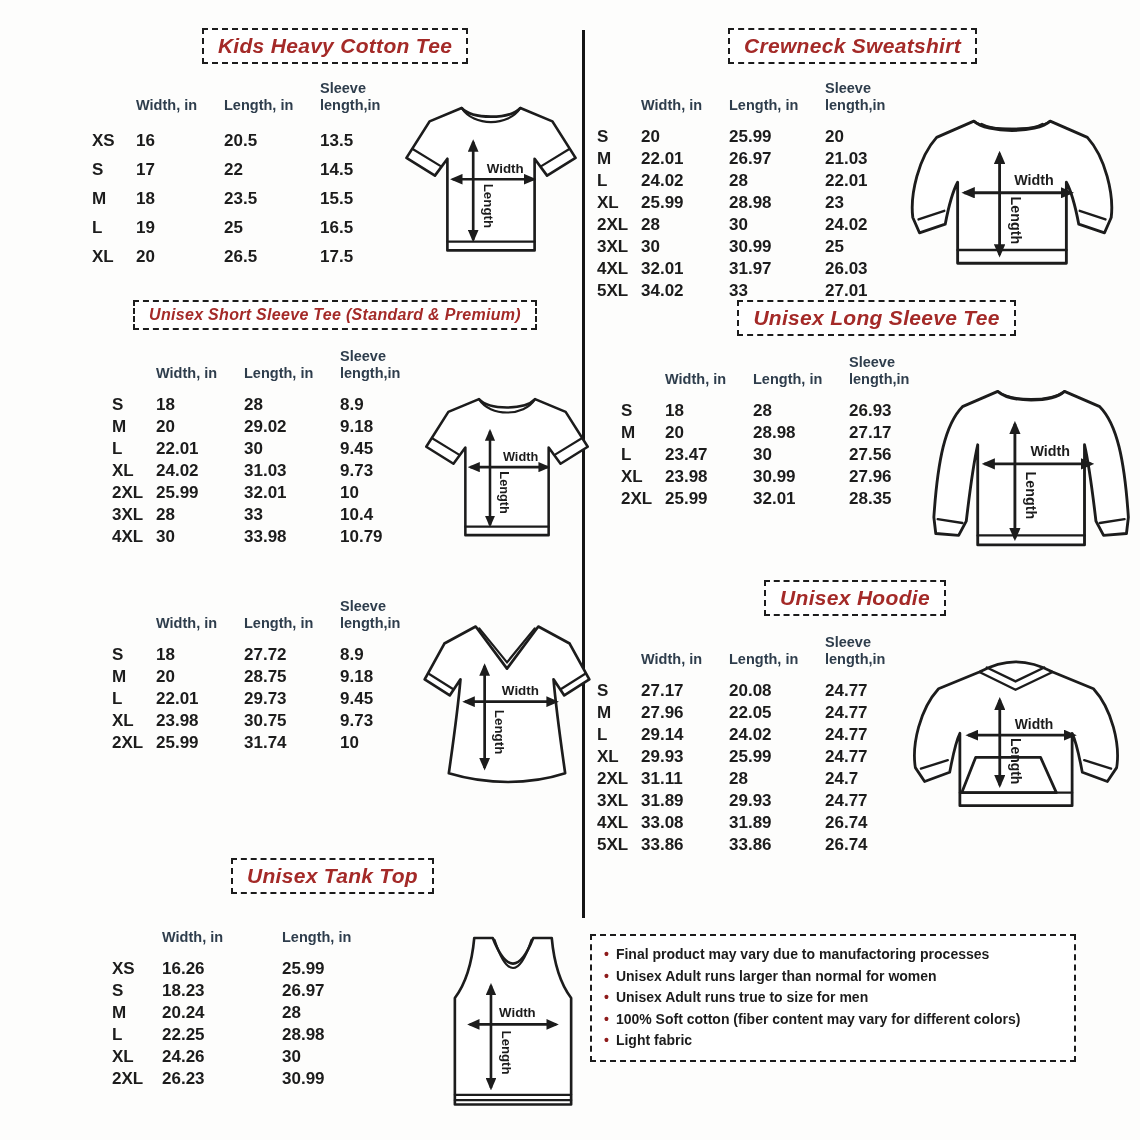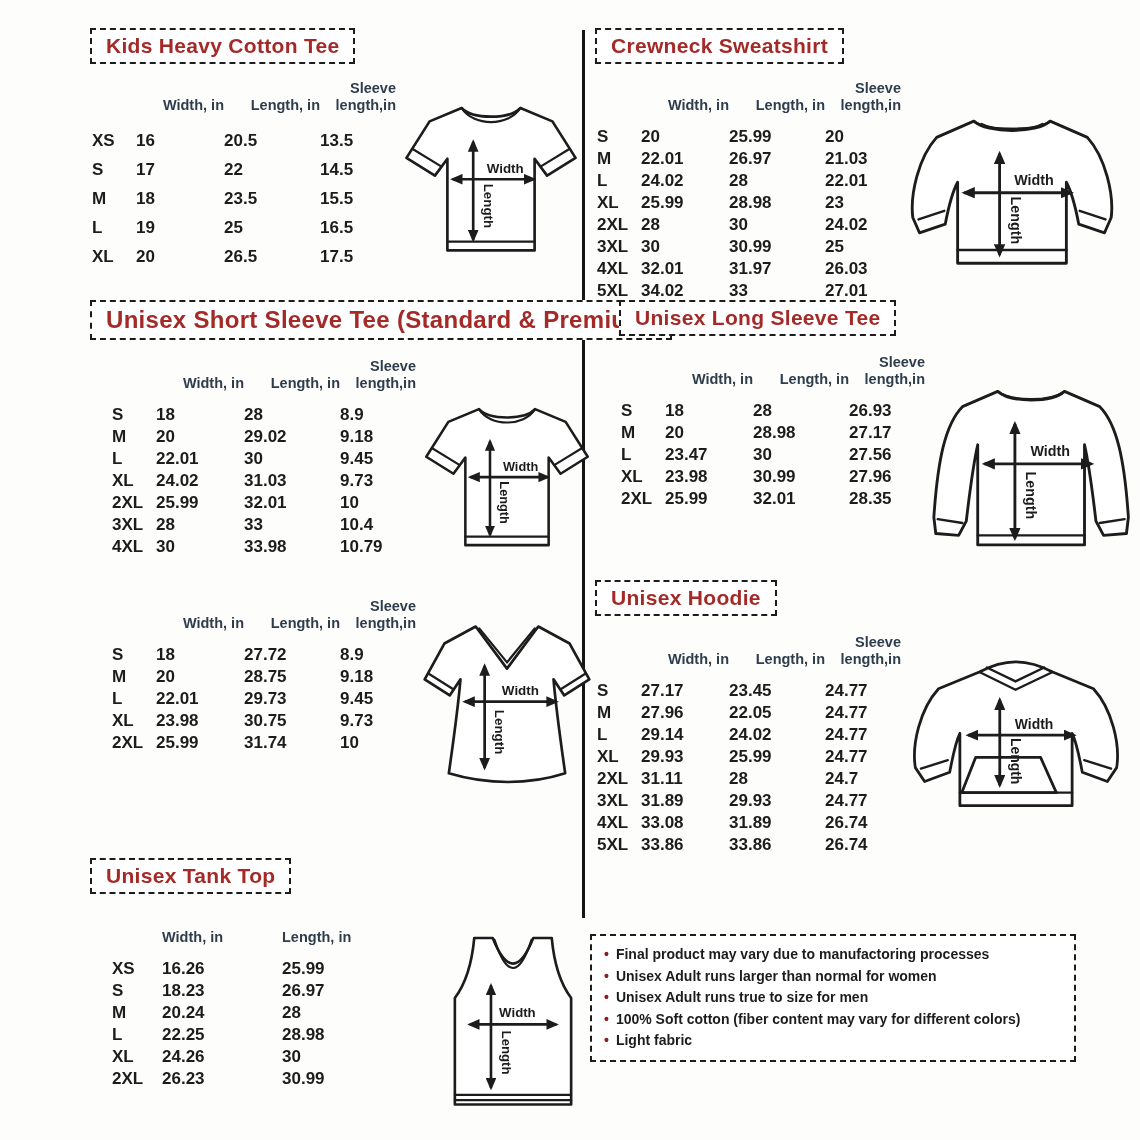--- a/index.html
+++ b/index.html
@@ -2,31 +2,31 @@
 <html><head>
 <meta charset="utf-8">
 <style>
   html,body{margin:0;padding:0;}
   body{
     width:1140px;height:1140px;position:relative;background:#fdfdfc;
     font-family:"Liberation Sans", sans-serif;color:#1c1c1c;overflow:hidden;
   }
   .divider{position:absolute;left:582px;top:30px;width:3px;height:888px;background:#151515;}
   .sec{position:absolute;}
-  .title-row{text-align:left;}
+  .title-row{text-align:center;font-style:italic;}
   .title-box{
     display:inline-block;border:2px dashed #1c1c1c;background:#fff;
     padding:4px 14px;color:#a42a28;font-weight:bold;font-size:21px;letter-spacing:.3px;
     white-space:nowrap;
   }
   .content{display:flex;align-items:flex-start;gap:6px;margin-top:10px;}
   .grid{display:grid;grid-template-columns:46px 88px 96px 76px;}
   .grid2{display:grid;grid-template-columns:52px 120px 110px;}
   .thead{align-items:end;min-height:40px;margin-bottom:12px;color:#2e3d4c;font-size:14.5px;font-weight:bold;}
-  .th{text-align:right;line-height:17px;}
+  .th{text-align:left;line-height:17px;}
   .tr{height:22px;line-height:22px;font-size:17px;font-weight:bold;}
   .loose .tr{height:29px;line-height:29px;}
   .c{white-space:nowrap;}
   .sz{padding-left:2px;}
   .illo{flex:none;}
   .garment{fill:#ffffff;stroke:#1c1c1c;stroke-width:3;stroke-linejoin:round;stroke-linecap:round;}
   .detail{fill:none;stroke:#1c1c1c;stroke-width:2.5;stroke-linecap:round;}
   .pocket{fill:#ffffff;stroke:#1c1c1c;stroke-width:3;stroke-linejoin:round;}
   .arrow{stroke:#1c1c1c;stroke-width:3;fill:none;}
   svg text{font-family:"Liberation Sans", sans-serif;font-size:15px;font-weight:bold;fill:#1c1c1c;}
@@ -175,21 +175,21 @@
       <path class="detail" d="M208,121 L181,112"></path>
       <line class="arrow" x1="97" y1="52" x2="97" y2="158" marker-start="url(#aC)" marker-end="url(#aC)"></line>
       <line class="arrow" x1="60" y1="93" x2="172" y2="93" marker-start="url(#aC)" marker-end="url(#aC)"></line>
       <text x="133" y="85" text-anchor="middle">Width</text>
       <text transform="rotate(90 109 122)" x="109" y="122" text-anchor="middle">Length</text>
     </svg>
   </div>
 </section>
 
 <section class="sec" style="left:90px;top:300px;width:490px;">
-  <div class="title-row"><span class="title-box" style="font-size:24px;">Unisex Short Sleeve Tee (Standard &amp; Premium)</span></div>
+  <div class="title-row"><span class="title-box" style="font-size:16px;">Unisex Short Sleeve Tee (Standard &amp; Premium)</span></div>
   <div class="content" style="margin-top:12px;">
     <div style="margin-left:20px;">
       <div class="grid thead">
           <span class="sz"></span>
           <span class="th">Width, in</span>
           <span class="th">Length, in</span>
           <span class="th">Sleeve length,in</span>
         </div>
       <div class="grid tr">
           <span class="c sz">S</span>
@@ -377,21 +377,21 @@
     <div>
       <div class="grid thead">
           <span class="sz"></span>
           <span class="th">Width, in</span>
           <span class="th">Length, in</span>
           <span class="th">Sleeve length,in</span>
         </div>
       <div class="grid tr">
           <span class="c sz">S</span>
           <span class="c">27.17</span>
-          <span class="c">23.45</span>
+          <span class="c">20.08</span>
           <span class="c">24.77</span>
         </div>
       <div class="grid tr">
           <span class="c sz">M</span>
           <span class="c">27.96</span>
           <span class="c">22.05</span>
           <span class="c">24.77</span>
         </div>
       <div class="grid tr">
           <span class="c sz">L</span>

